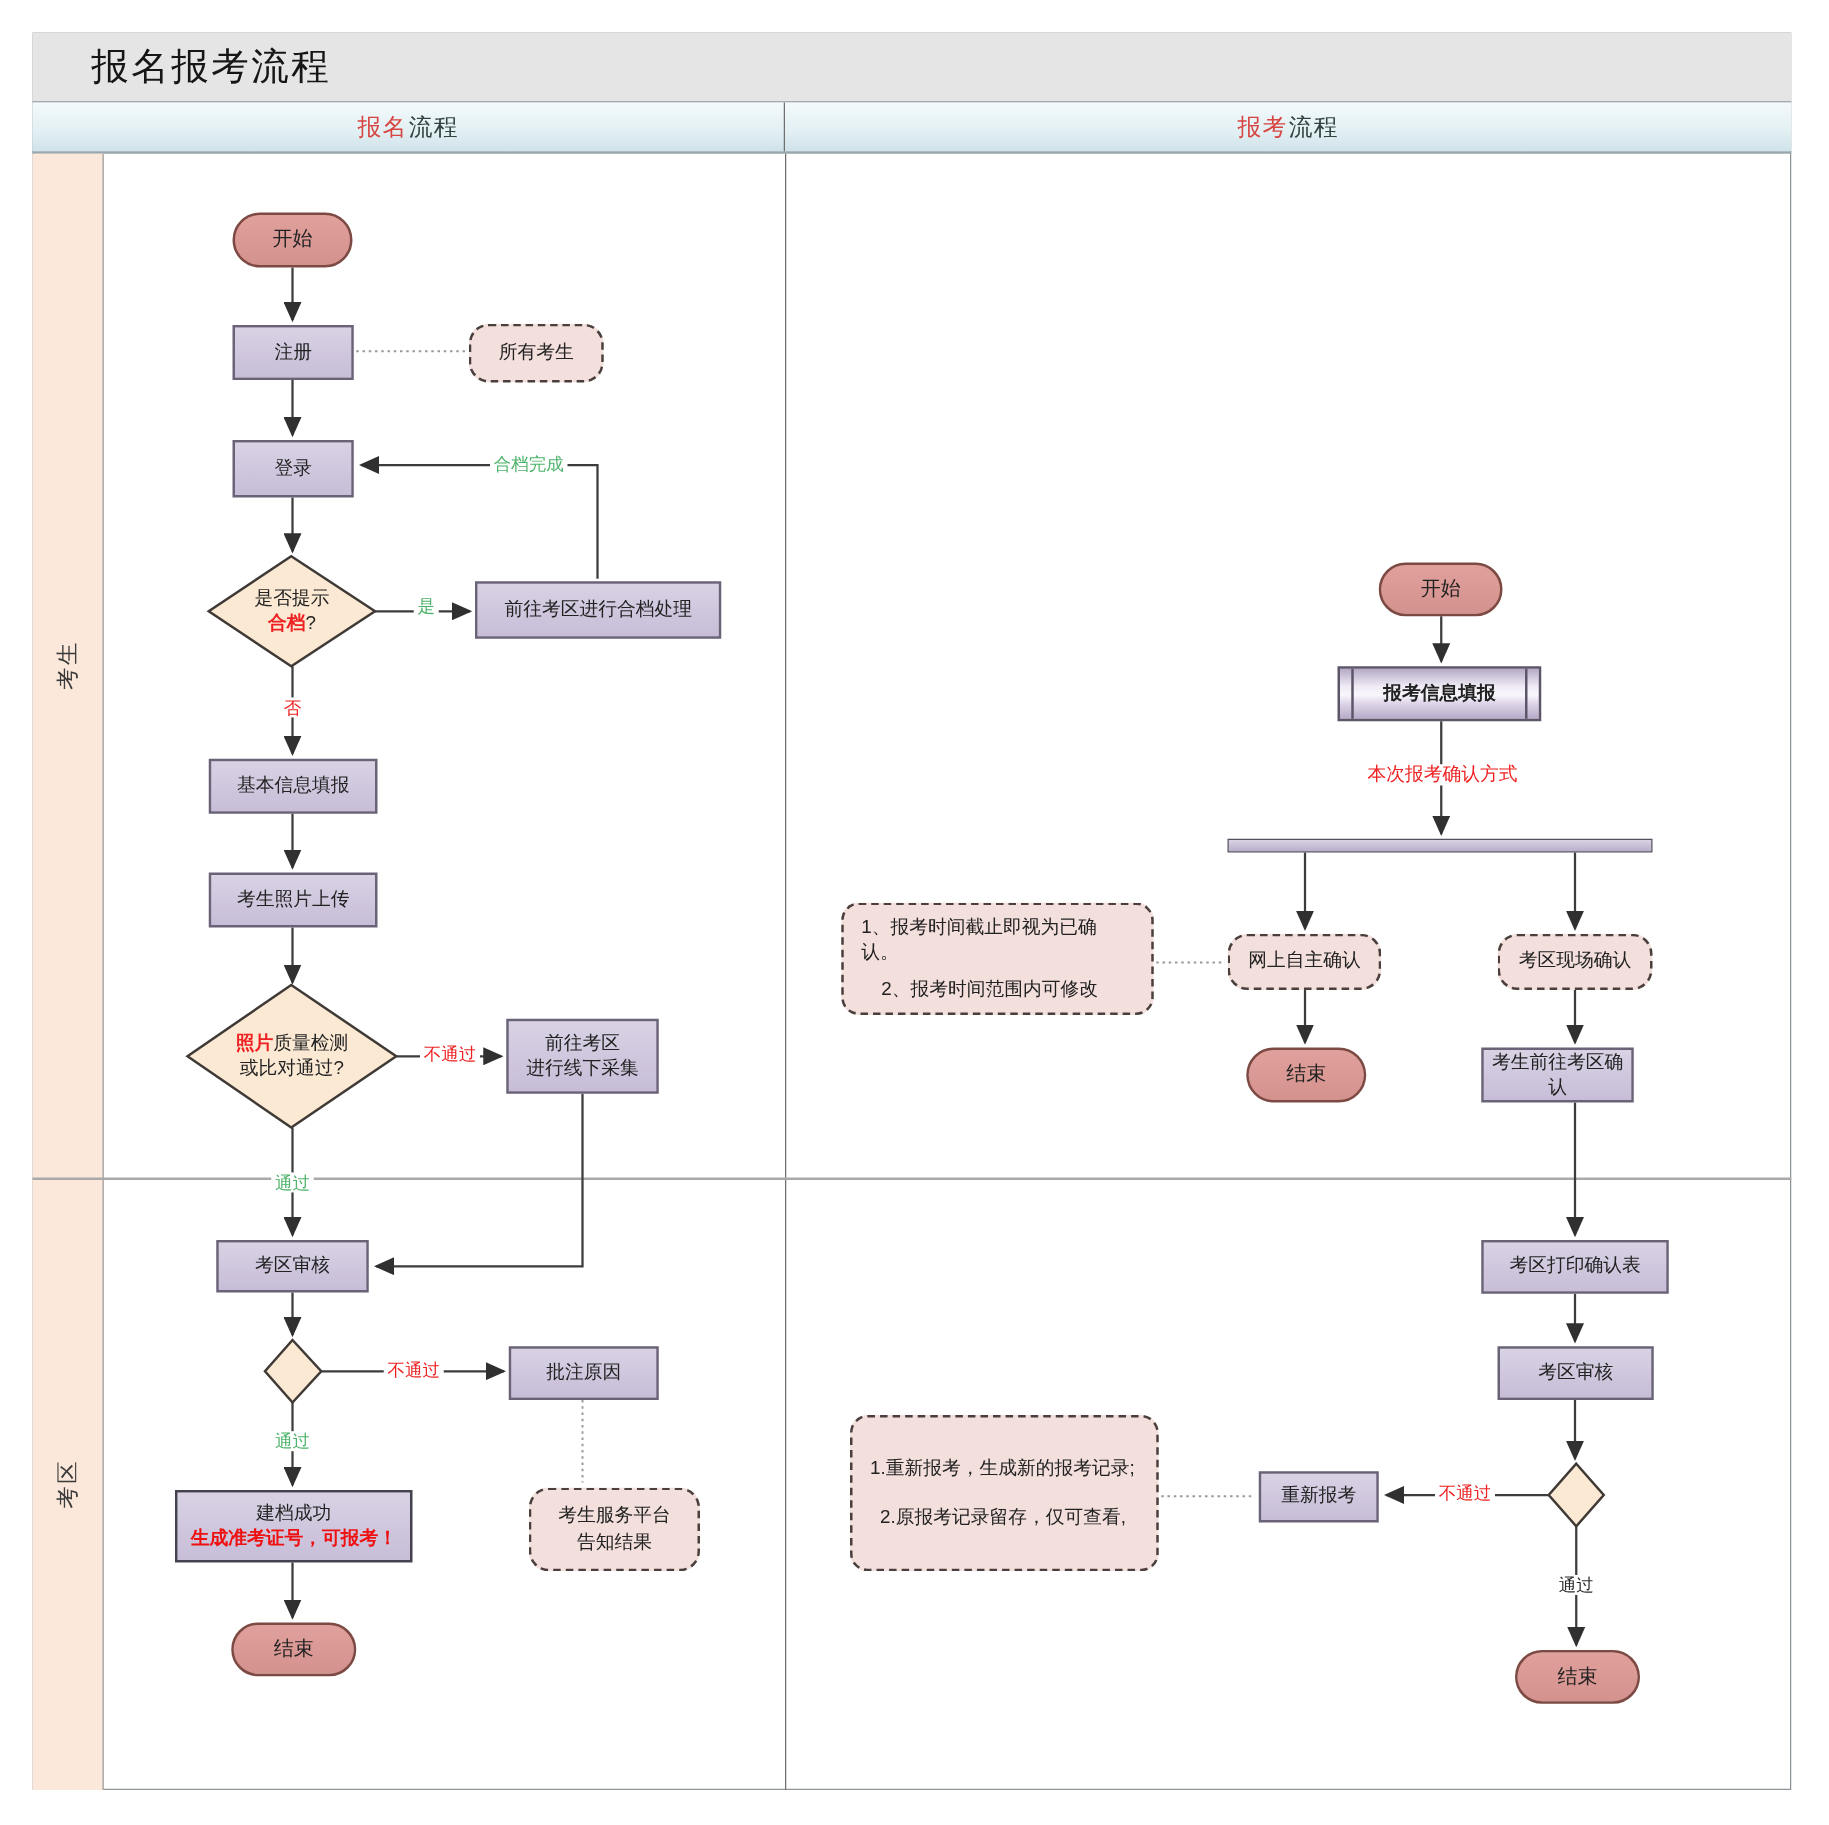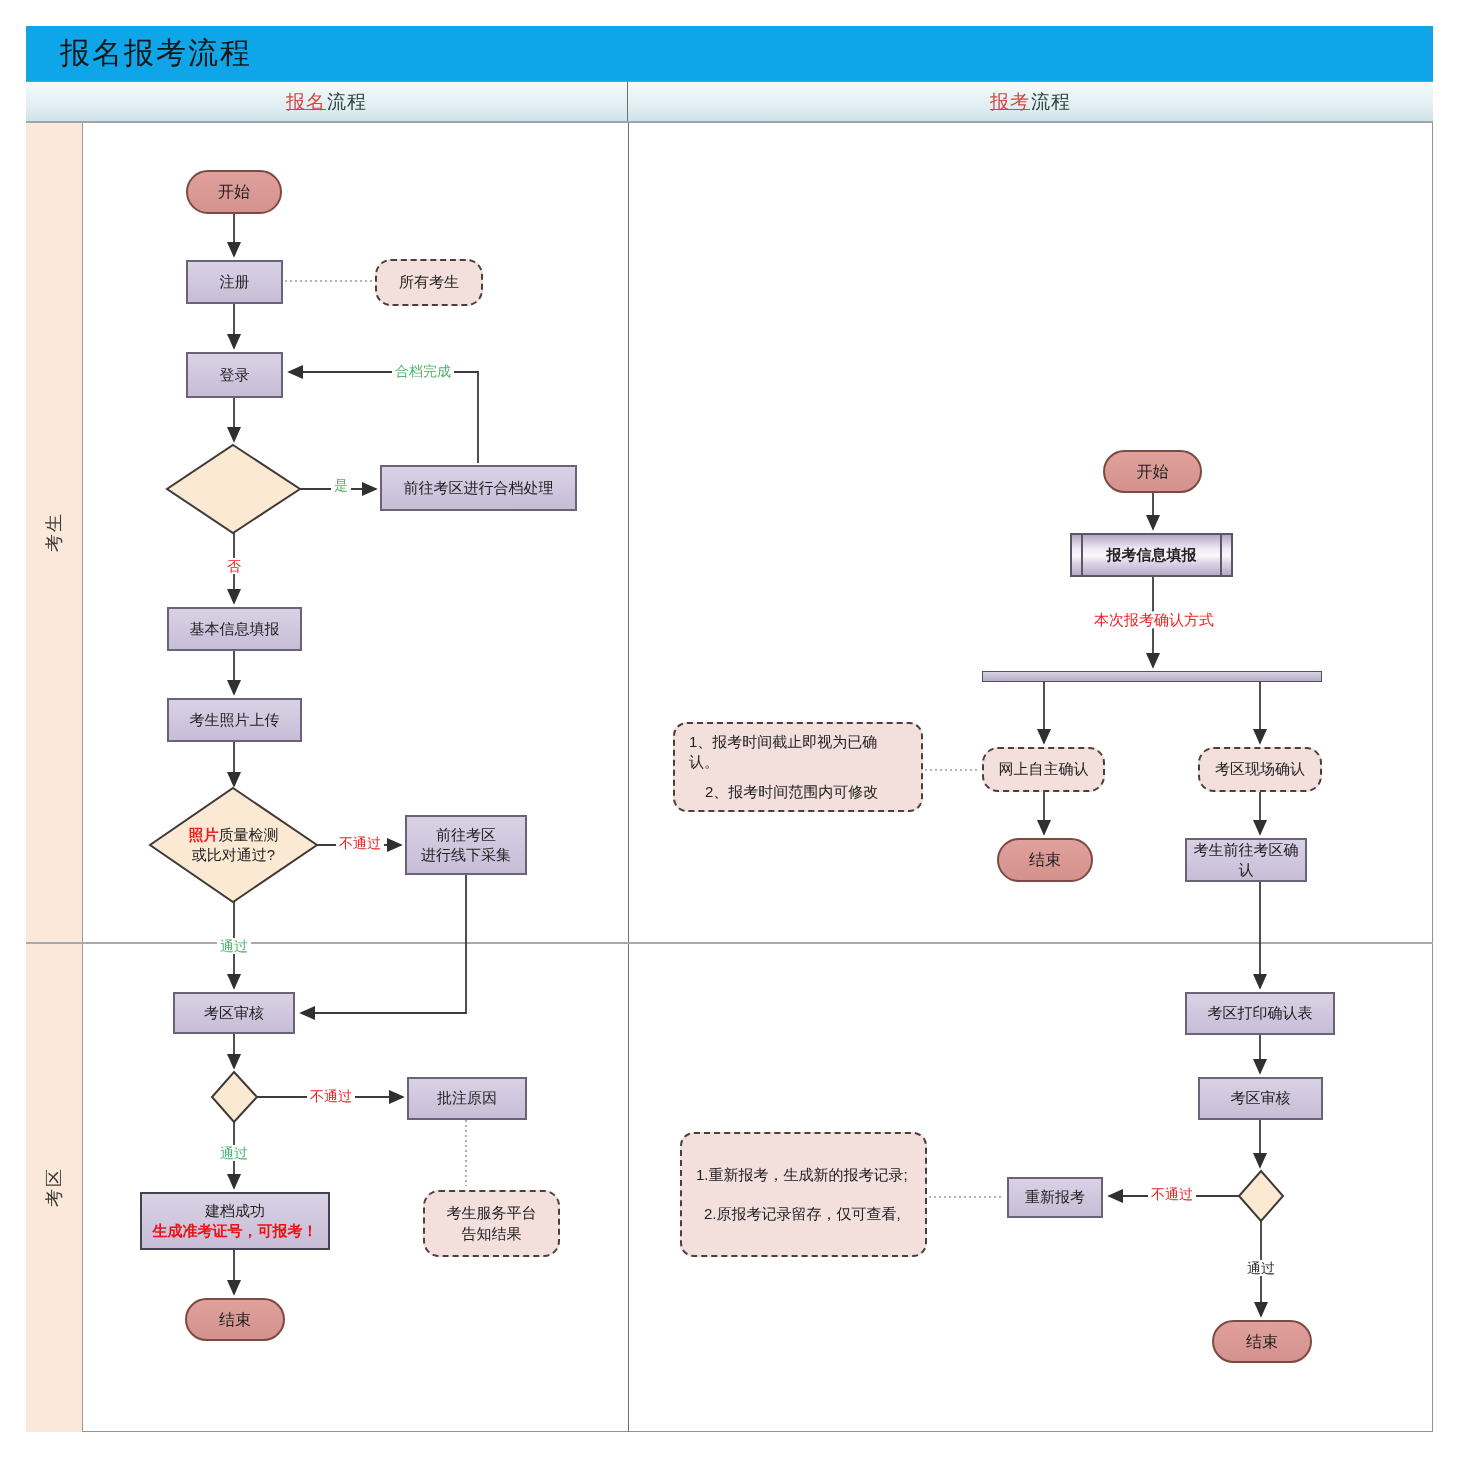--- a/index.html
+++ b/index.html
@@ -2,32 +2,32 @@
 <html><head>
 <meta charset="utf-8">
 <style>
   html,body{margin:0;padding:0;background:#ffffff;}
   #canvas{position:relative;width:1463px;height:1460px;background:#ffffff;overflow:hidden;
           font-family:"Liberation Sans","DejaVu Sans",sans-serif;color:#1d1d1d;}
   
   .frame{position:absolute;left:26px;top:26px;width:1407px;height:1406px;
          border:1px solid #8e9598;box-sizing:border-box;}
   .title-row{position:absolute;left:26px;top:26px;width:1407px;height:56px;
-             background:#0ea5e9;border-bottom:1px solid #8e9598;box-sizing:border-box;
-             display:flex;align-items:center;}
+             background:#e5e5e5;border-bottom:1px solid #8e9598;box-sizing:border-box;
+             display:flex;align-items:center;padding-left:13px;}
   .title-row .t{font-family:"DejaVu Serif","Liberation Serif",serif;font-size:30px;
                 color:#161616;margin-left:34px;letter-spacing:2px;}
   .header-row{position:absolute;left:26px;top:82px;width:1407px;height:41px;
               background:linear-gradient(180deg,#f3fafb 0%,#e2eff3 60%,#cfe3ea 100%);
               border-bottom:2px solid #9aa8ad;box-sizing:border-box;}
   .header-cell{position:absolute;top:0;height:100%;display:flex;align-items:center;justify-content:center;
                font-size:19px;letter-spacing:1px;}
   .header-cell.left{left:0;width:602px;border-right:1px solid #6f6f6f;box-sizing:border-box;}
   .header-cell.right{left:602px;width:805px;}
-  .hdr-red{color:#d64541;margin-right:1px;text-decoration:underline;}
+  .hdr-red{color:#d64541;margin-right:1px;}
   .hdr-dark{color:#30413f;}
   .lane-strip{position:absolute;left:26px;top:123px;width:57px;height:1309px;
               background:#fbe8da;border-right:1px solid #9a9a9a;box-sizing:border-box;}
   .col-divider{position:absolute;left:628px;top:123px;width:0;height:1309px;border-left:1.5px solid #707070;}
   .lane-divider{position:absolute;left:26px;top:942px;width:1407px;height:0;border-top:2px solid #a9a9a9;}
   .lane-label{position:absolute;width:40px;height:40px;display:flex;align-items:center;justify-content:center;
               font-size:18px;color:#3a3a3a;transform:rotate(-90deg);letter-spacing:2px;white-space:nowrap;}
   
   .node{position:absolute;box-sizing:border-box;display:flex;flex-direction:column;
         align-items:center;justify-content:center;text-align:center;font-size:15px;
@@ -129,20 +129,24 @@
   </svg>
 
   <div class="node term" style="left:186px;top:170px;width:96px;height:44px;font-size:16px;">开始</div>
 
   <div class="node proc" style="left:186px;top:260px;width:97px;height:44px;">注册</div>
 
   <div class="node callout" style="left:375px;top:259px;width:108px;height:47px;">所有考生</div>
 
   <div class="node proc" style="left:186px;top:352px;width:97px;height:46px;">登录</div>
 
+  <div class="diamond-label" style="left:167px;top:445px;width:133px;height:88px;">
+    <span>是否提示</span>
+    <span><b class="redb">合档</b><span>?</span></span>
+  </div>
 
   <div class="node proc" style="left:380px;top:465px;width:197px;height:46px;">前往考区进行合档处理</div>
 
   <div class="node proc" style="left:167px;top:607px;width:135px;height:44px;">基本信息填报</div>
 
   <div class="node proc" style="left:167px;top:698px;width:135px;height:44px;">考生照片上传</div>
 
   <div class="diamond-label" style="left:150px;top:788px;width:167px;height:114px;">
     <span><b class="redb">照片</b><span>质量检测</span></span>
     <span>或比对通过?</span>

